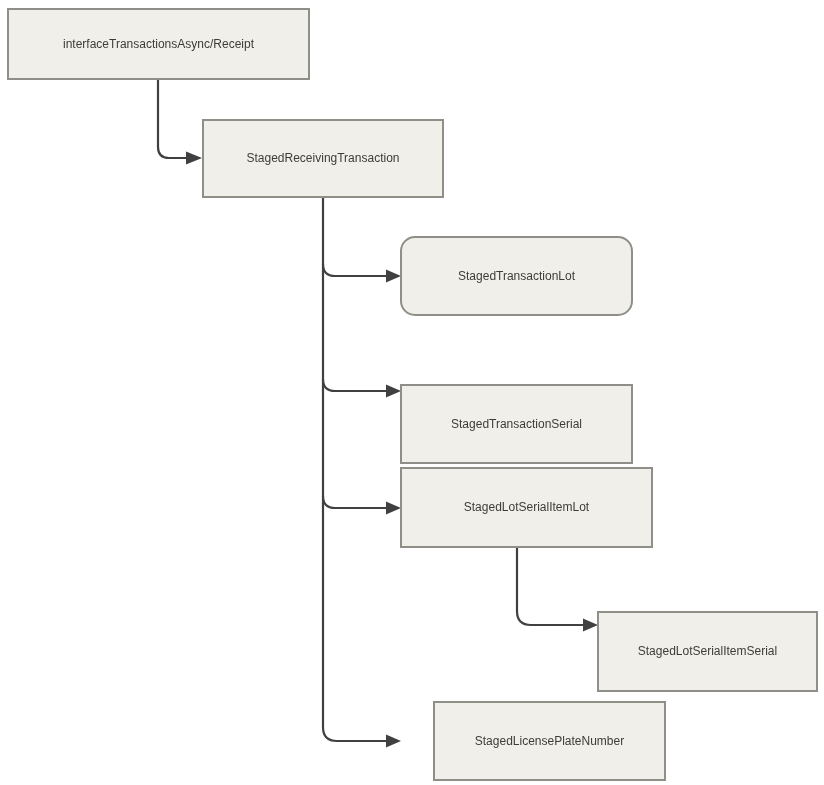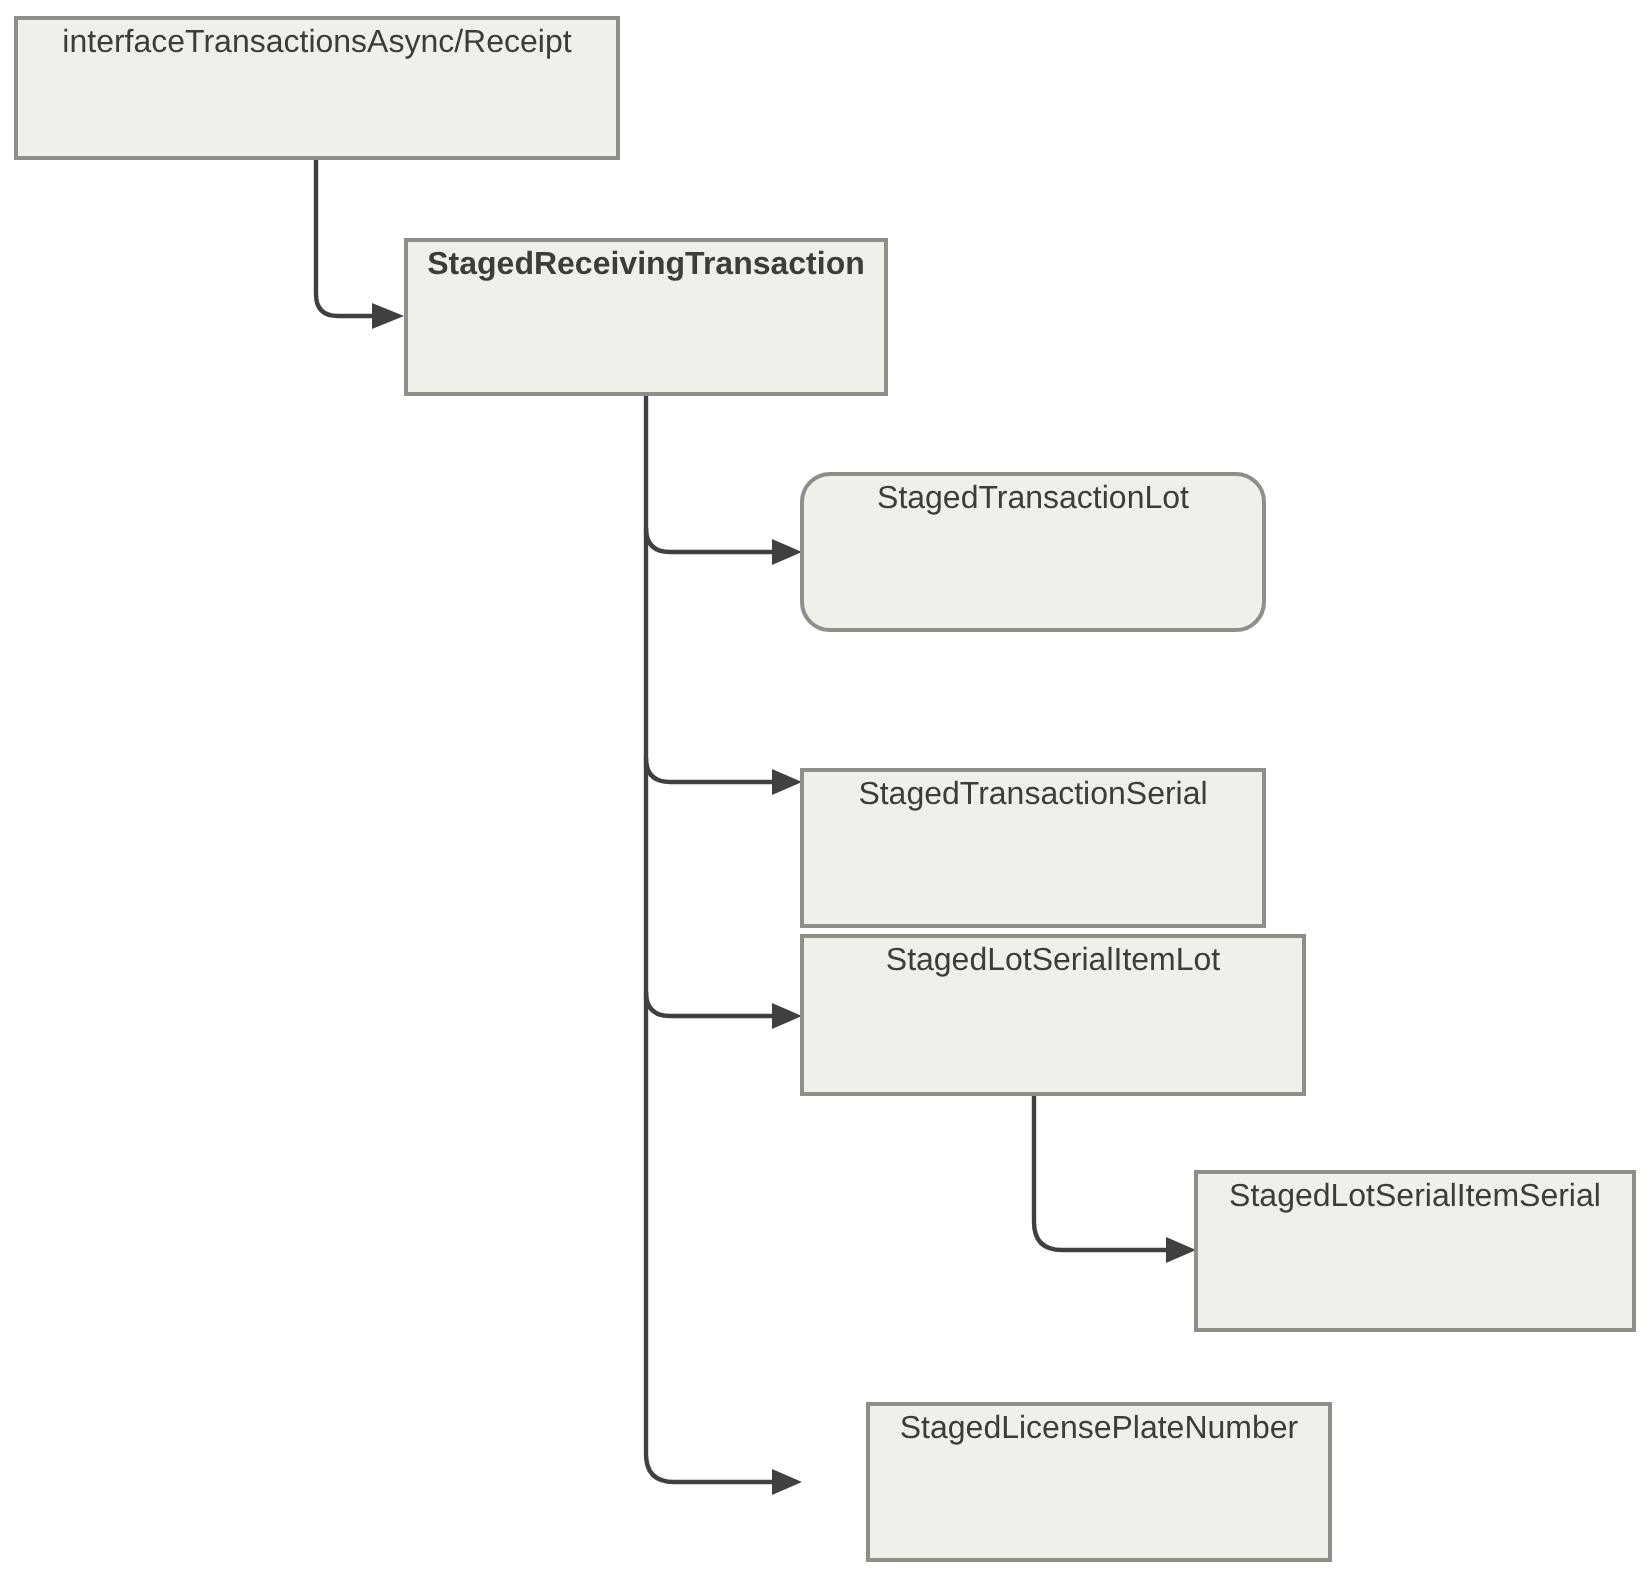--- a/index.html
+++ b/index.html
@@ -36,35 +36,35 @@
   .edges polygon {
     fill: var(--connector);
     stroke: none;
   }
   .node {
     position: absolute;
     box-sizing: border-box;
     background: var(--node-fill);
     border: 2px solid var(--node-border);
     display: flex;
-    align-items: flex-start;
+    align-items: center;
     justify-content: center;
     text-align: center;
     color: var(--text);
-    font-size: 16px;
+    font-size: 12px;
     line-height: 1.2;
     padding: 2px;
     white-space: nowrap;
   }
   .node-root     { left: 7px;   top: 8px;   width: 303px; height: 72px; }
-  .node-srt      { left: 202px; top: 119px; width: 242px; height: 79px; font-weight: bold; }
+  .node-srt      { left: 202px; top: 119px; width: 242px; height: 79px; }
   .node-stl      { left: 400px; top: 236px; width: 233px; height: 80px; border-radius: 15px; }
   .node-sts      { left: 400px; top: 352px; width: 233px; height: 80px; margin-top: 32px; }
   .node-slsil    { left: 400px; top: 467px; width: 253px; height: 81px; }
-  .node-slsis    { left: 597px; top: 585px; width: 221px; height: 81px; }
+  .node-slsis    { left: 597px; top: 611px; width: 221px; height: 81px; }
   .node-slpn     { left: 400px; top: 701px; width: 233px; height: 80px; margin-left: 33px; }
 </style>
 </head>
 <body>
 
 <div class="canvas">
 
   <svg class="edges" width="824" height="785" viewBox="0 0 824 785" xmlns="http://www.w3.org/2000/svg">
 
     <path d="M158 80 V147 Q158 158 169 158 H186"></path>

